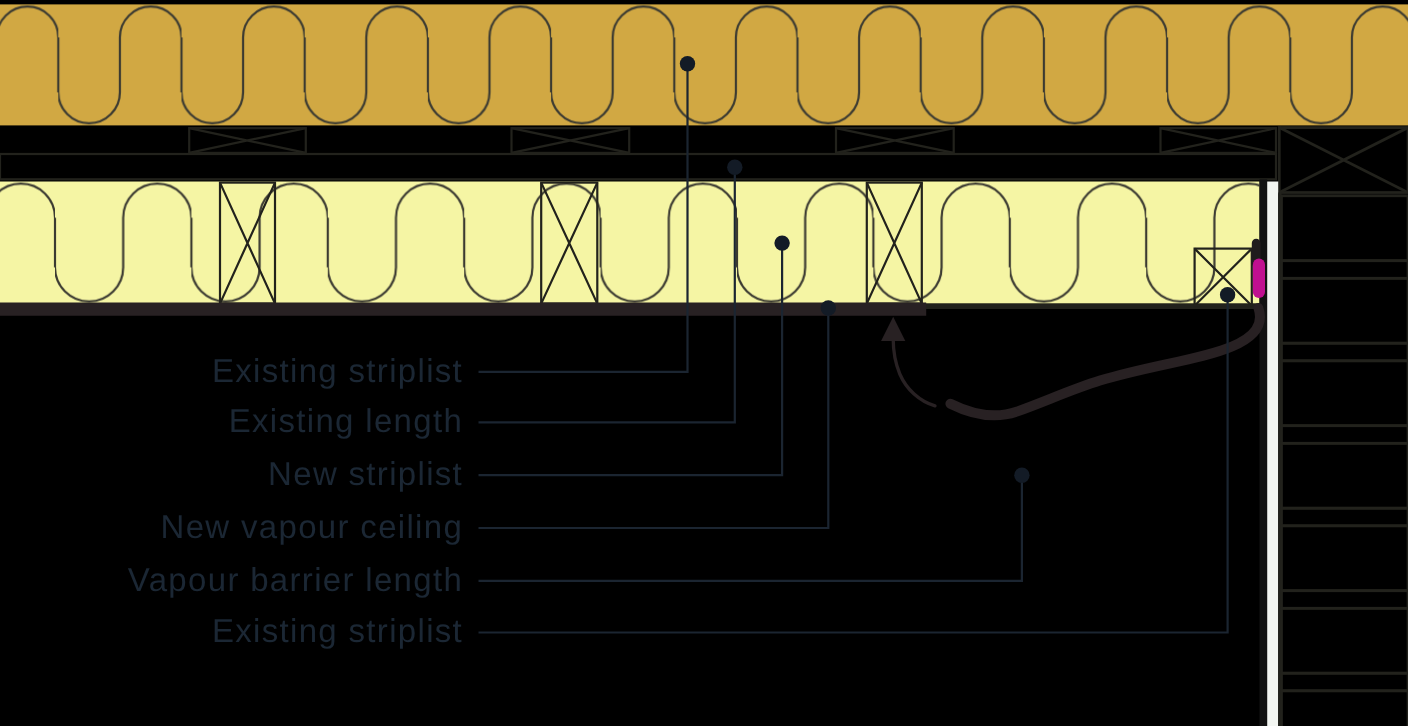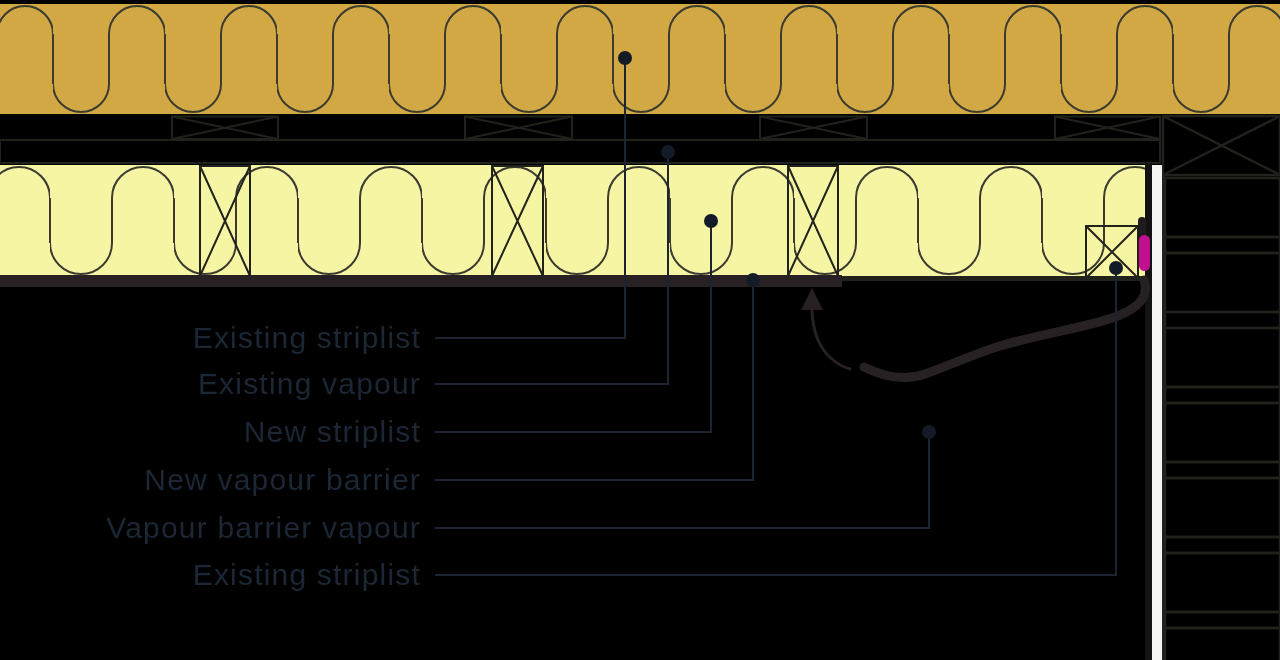--- a/index.html
+++ b/index.html
@@ -158,18 +158,18 @@
       <circle class="dot" cx="625" cy="58" r="7"></circle>
       <circle class="dot" cx="668" cy="152" r="7"></circle>
       <circle class="dot" cx="711" cy="221" r="7"></circle>
       <circle class="dot" cx="753" cy="280" r="7"></circle>
       <circle class="dot" cx="929" cy="432" r="7"></circle>
       <circle class="dot" cx="1116" cy="268" r="7"></circle>
     </g>
   </svg>
 
   <div class="label" style="top:314px">Existing striplist</div>
-  <div class="label" style="top:360px">Existing vapour</div>
+  <div class="label" style="top:360px">Existing length</div>
   <div class="label" style="top:408px">New striplist</div>
-  <div class="label" style="top:456px">New vapour barrier</div>
-  <div class="label" style="top:504px">Vapour barrier vapour</div>
+  <div class="label" style="top:456px">New vapour ceiling</div>
+  <div class="label" style="top:504px">Vapour barrier length</div>
   <div class="label" style="top:551px">Existing striplist</div>
 </div>
 
 </body></html>

